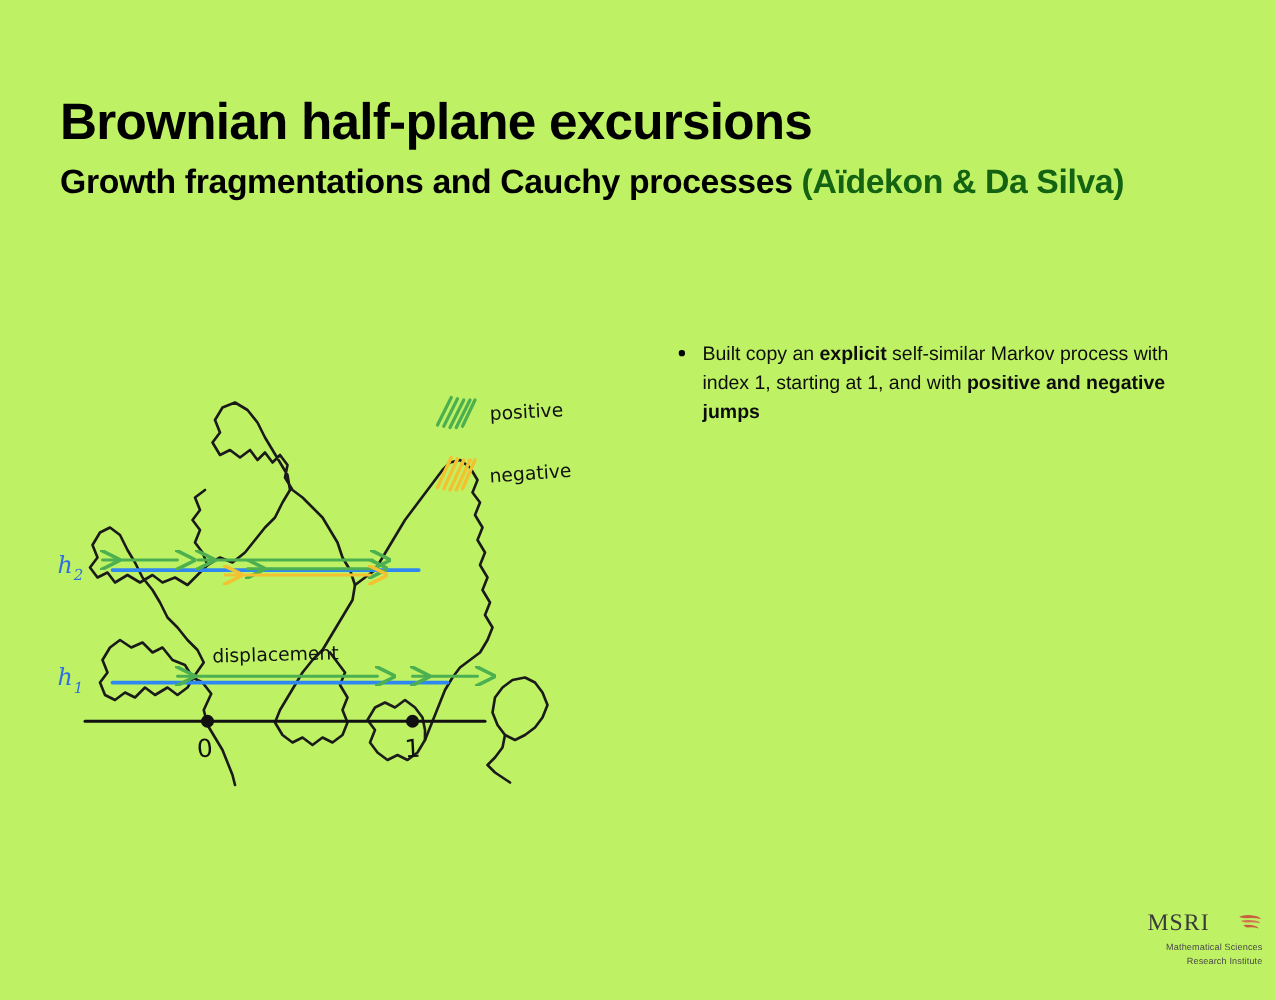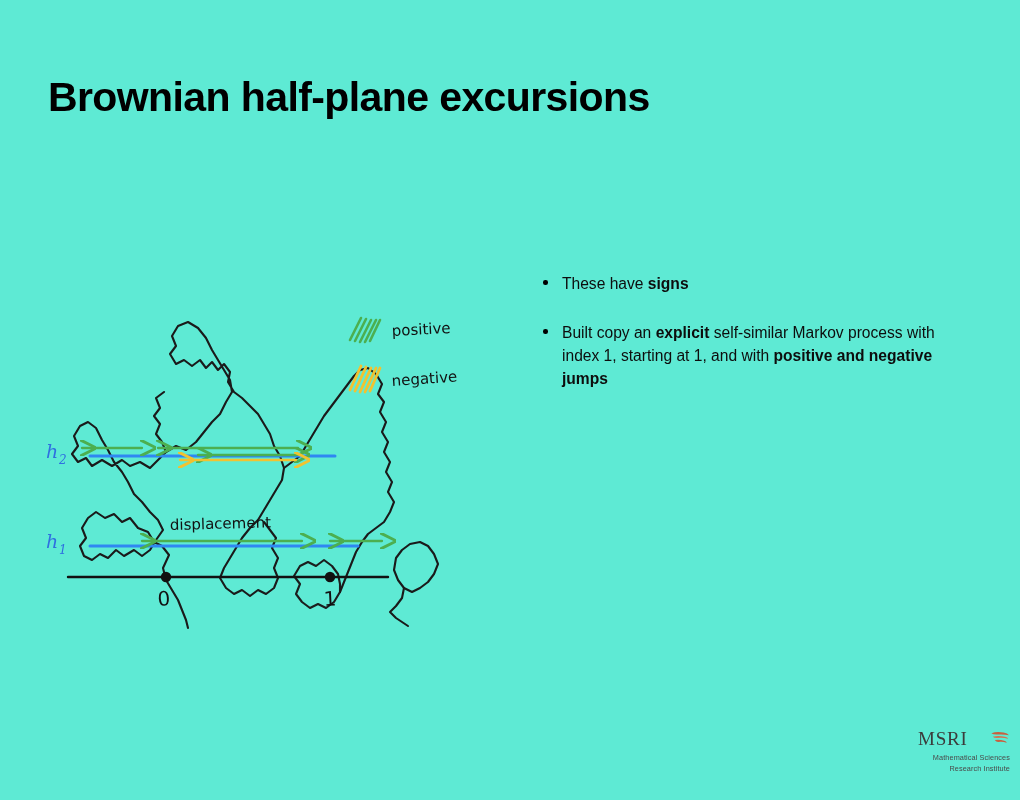--- a/index.html
+++ b/index.html
@@ -13,21 +13,21 @@
     height: 800px;
     overflow: hidden;
     font-family: "Liberation Sans", sans-serif;
     color: #000000;
     position: relative;
   }
 
   #slide {
     position: absolute;
     inset: 0;
-    background: #5eead4;
+    background: #bef264;
   }
 
   
   .title-block {
     position: absolute;
     left: 48px;
     top: 76px;
     width: 940px;
   }
   .slide-title {
@@ -137,29 +137,29 @@
     text-align: right;
   }
 </style>
 </head>
 <body>
 
 <div id="slide">
 
   <div class="title-block">
     <div class="slide-title">Brownian half-plane excursions</div>
+    <div class="subtitle-line">
+      <span>Growth fragmentations and Cauchy processes</span>
+      <span class="authors">(Aïdekon &amp; Da Silva)</span>
+    </div>
   </div>
 
   <div class="bullets">
 
 
-    <div class="bullet">
-      <span class="dot"></span>
-      <span>These have </span><b>signs</b>
-    </div>
 
     <div class="bullet">
       <span class="dot"></span>
       <span>Built copy an </span><b>explicit</b><span> self-similar Markov process with index 1, starting at 1, and with </span><b>positive and negative jumps</b>
     </div>
 
 
   </div>
 
   <div class="figure">

